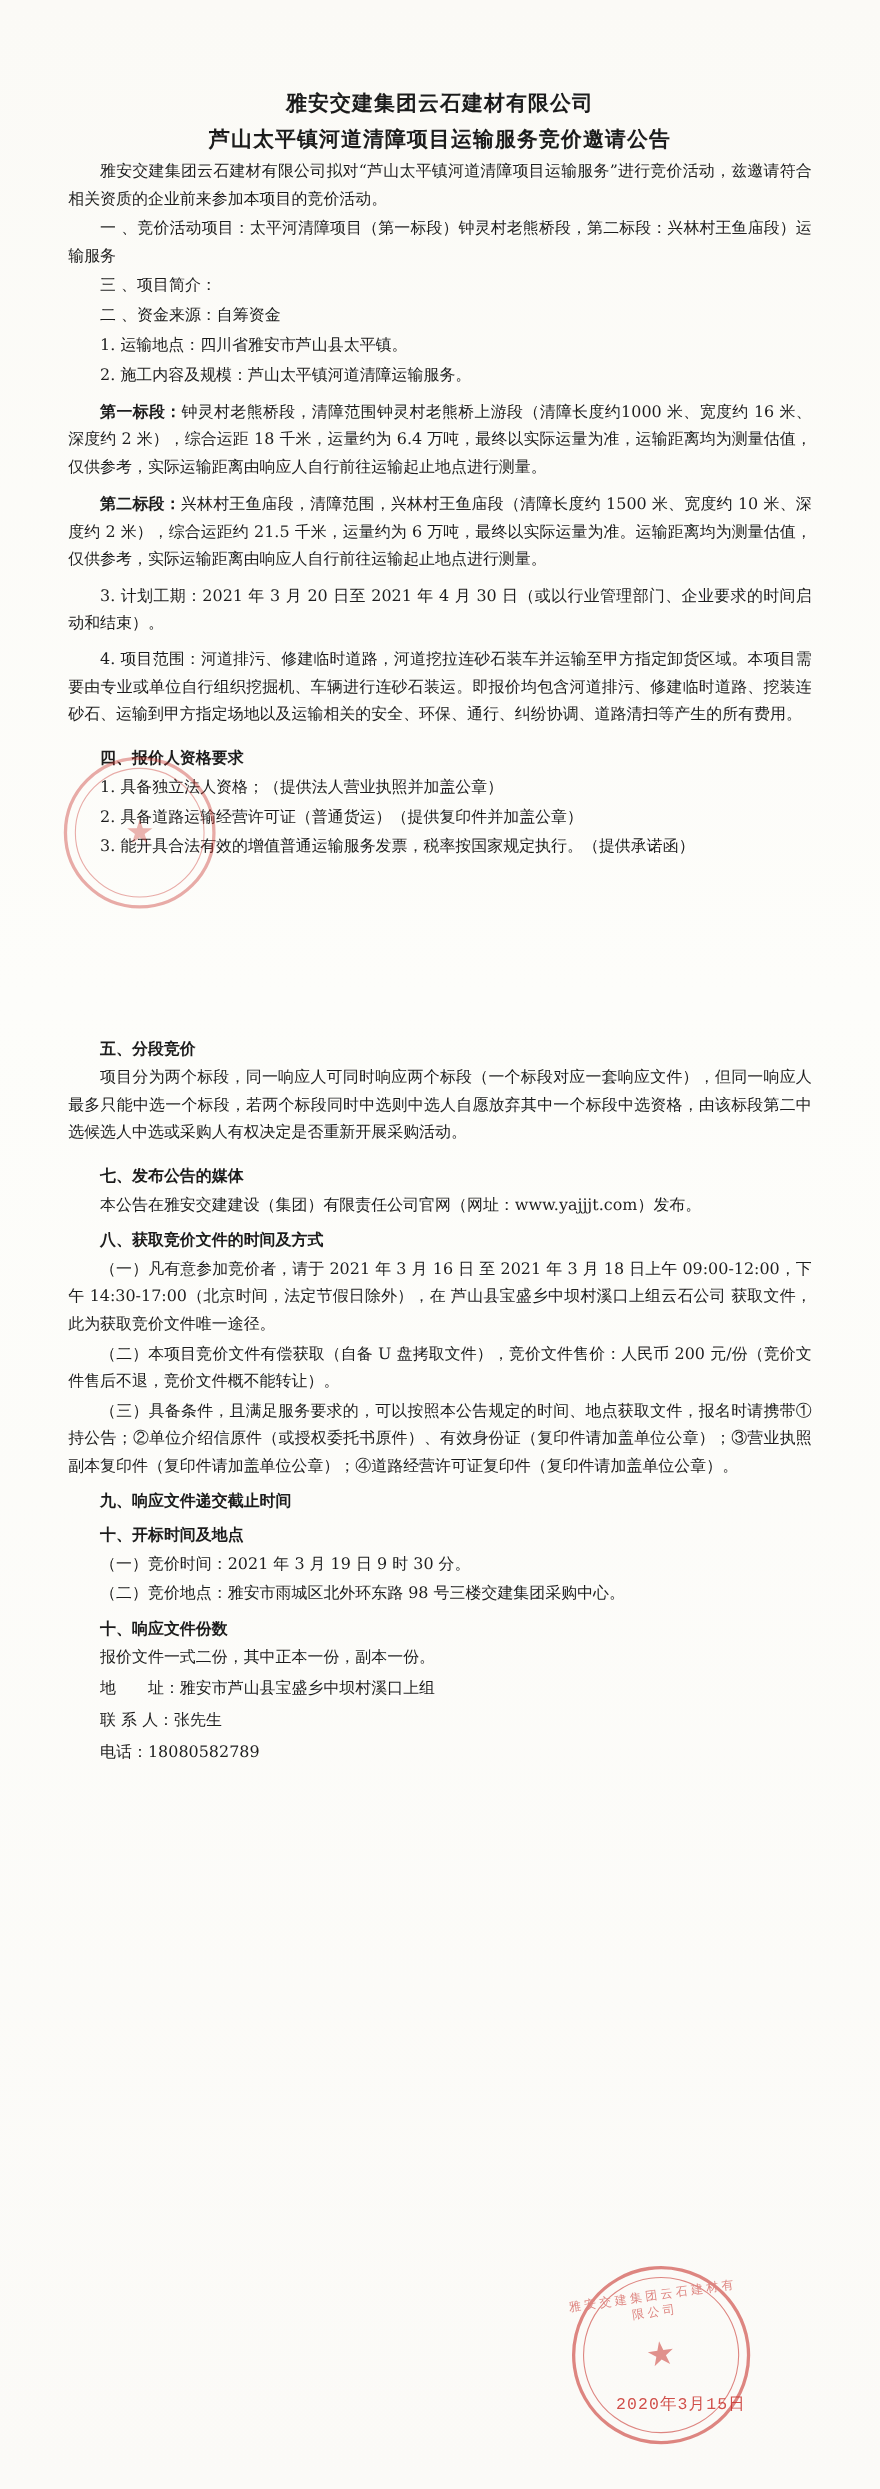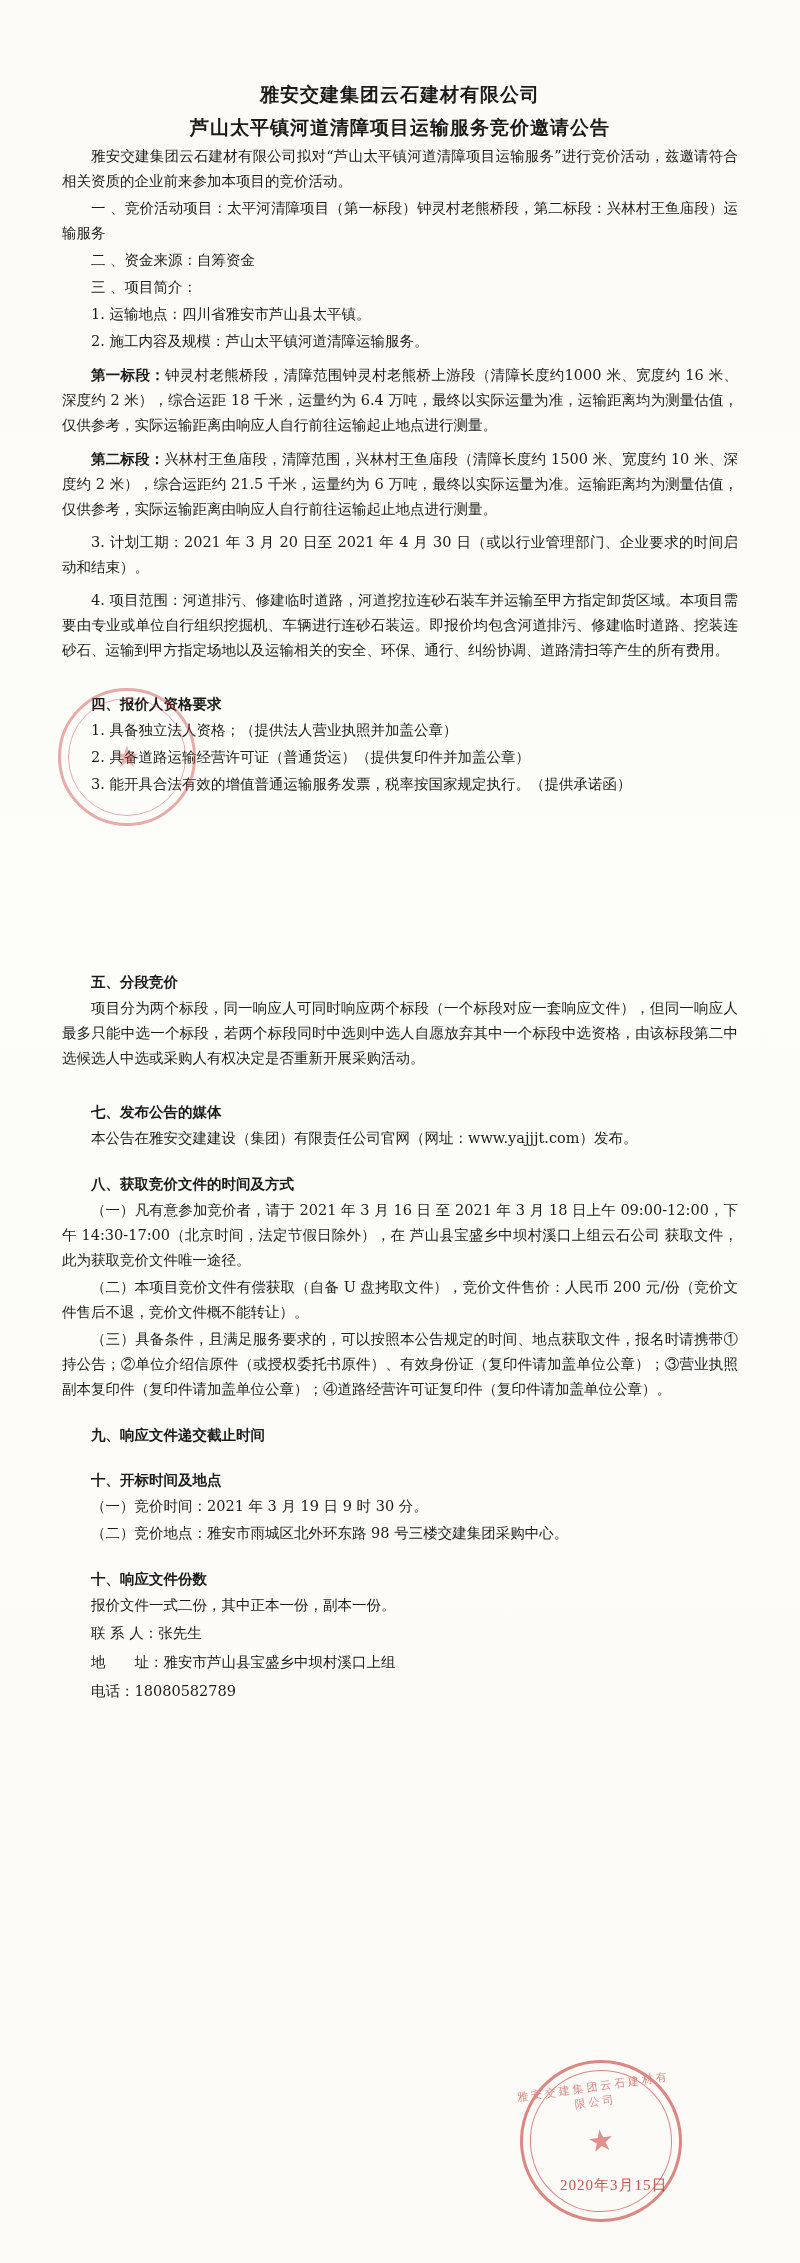--- a/index.html
+++ b/index.html
@@ -49,21 +49,21 @@
     line-height: 25px;
     text-align: justify;
     text-justify: inter-ideograph;
   }
   .ind2 { text-indent: 2em; }
   .b { font-weight: bold; }
   .u { }
   .sec-head {
     font-weight: bold;
     text-indent: 2em;
-    margin-top: 20px;
+    margin-top: 6px;
   }
   .gap-s { height: 6px; }
   .gap-big { height: 150px; }
 
   
   .seal {
     position: absolute;
     border-radius: 50%;
     border: 3px solid #c9322c;
     opacity: 0.62;
@@ -112,40 +112,40 @@
     letter-spacing: 3px;
   }
   .date-stamp {
     position: absolute;
     left: 560px;
     top: 2176px;
     color: #c9322c;
     font-size: 15px;
     letter-spacing: 1px;
     opacity: 0.85;
-    font-family: Liberation Serif, serif;
+    font-family: Liberation Mono, monospace;
   }
   .contact-line { line-height: 27px; }
 </style>
 </head>
 <body>
 
 <div class="page">
   <div class="paper-edge"></div>
 
   <div class="content">
 
     <h1 class="title">雅安交建集团云石建材有限公司</h1>
     <h2 class="subtitle">芦山太平镇河道清障项目运输服务竞价邀请公告</h2>
 
     <p class="ind2"><span>雅安交建集团云石建材有限公司拟对“芦山太平镇河道清障项目运输服务”进行竞价活动，兹邀请符合相关资质的企业前来参加本项目的竞价活动。</span></p>
 
     <p class="ind2">一 、竞价活动项目：太平河清障项目（第一标段）钟灵村老熊桥段，第二标段：兴林村王鱼庙段）运输服务</p>
+    <p class="ind2">三 、项目简介：</p>
     <p class="ind2">二 、资金来源：自筹资金</p>
-    <p class="ind2">三 、项目简介：</p>
     <p class="ind2">1. 运输地点：<span class="u">四川省雅安市芦山县太平镇</span>。</p>
     <p class="ind2">2. 施工内容及规模：<span class="u">芦山太平镇河道清障运输服务</span>。</p>
 
     <div class="gap-s"></div>
 
     <p class="ind2"><span class="b">第一标段：</span><span>钟灵村老熊桥段，清障范围钟灵村老熊桥上游段（清障长度约1000 米、宽度约 16 米、深度约 2 米），综合运距 18 千米，运量约为 6.4 万吨，最终以实际运量为准，运输距离均为测量估值，仅供参考，实际运输距离由响应人自行前往运输起止地点进行测量。</span></p>
 
     <div class="gap-s"></div>
 
     <p class="ind2"><span class="b">第二标段：</span><span>兴林村王鱼庙段，清障范围，兴林村王鱼庙段（清障长度约 1500 米、宽度约 10 米、深度约 2 米），综合运距约 21.5 千米，运量约为 6 万吨，最终以实际运量为准。运输距离均为测量估值，仅供参考，实际运输距离由响应人自行前往运输起止地点进行测量。</span></p>
@@ -183,22 +183,22 @@
 
     <p class="sec-head">九、响应文件递交截止时间</p>
 
     <p class="sec-head">十、开标时间及地点</p>
     <p class="ind2">（一）竞价时间：<span class="u">2021 年 3 月 19 日 9 时 30 分</span>。</p>
     <p class="ind2">（二）竞价地点：雅安市雨城区北外环东路 98 号三楼交建集团采购中心。</p>
 
     <p class="sec-head">十、响应文件份数</p>
     <p class="ind2">报价文件一式二份，其中正本一份，副本一份。</p>
 
+    <p class="ind2 contact-line"><span>地　　址：</span><span>雅安市芦山县宝盛乡中坝村溪口上组</span></p>
     <p class="ind2 contact-line"><span>联 系 人：</span><span>张先生</span></p>
-    <p class="ind2 contact-line"><span>地　　址：</span><span>雅安市芦山县宝盛乡中坝村溪口上组</span></p>
     <p class="ind2 contact-line"><span>电话：</span><span>18080582789</span></p>
 
   </div>
 
   <div class="seal" id="seal-mid">
     <div class="seal-ring2"></div>
     <div class="seal-inner-star">★</div>
   </div>
 
   <div class="seal" id="seal-bottom">

